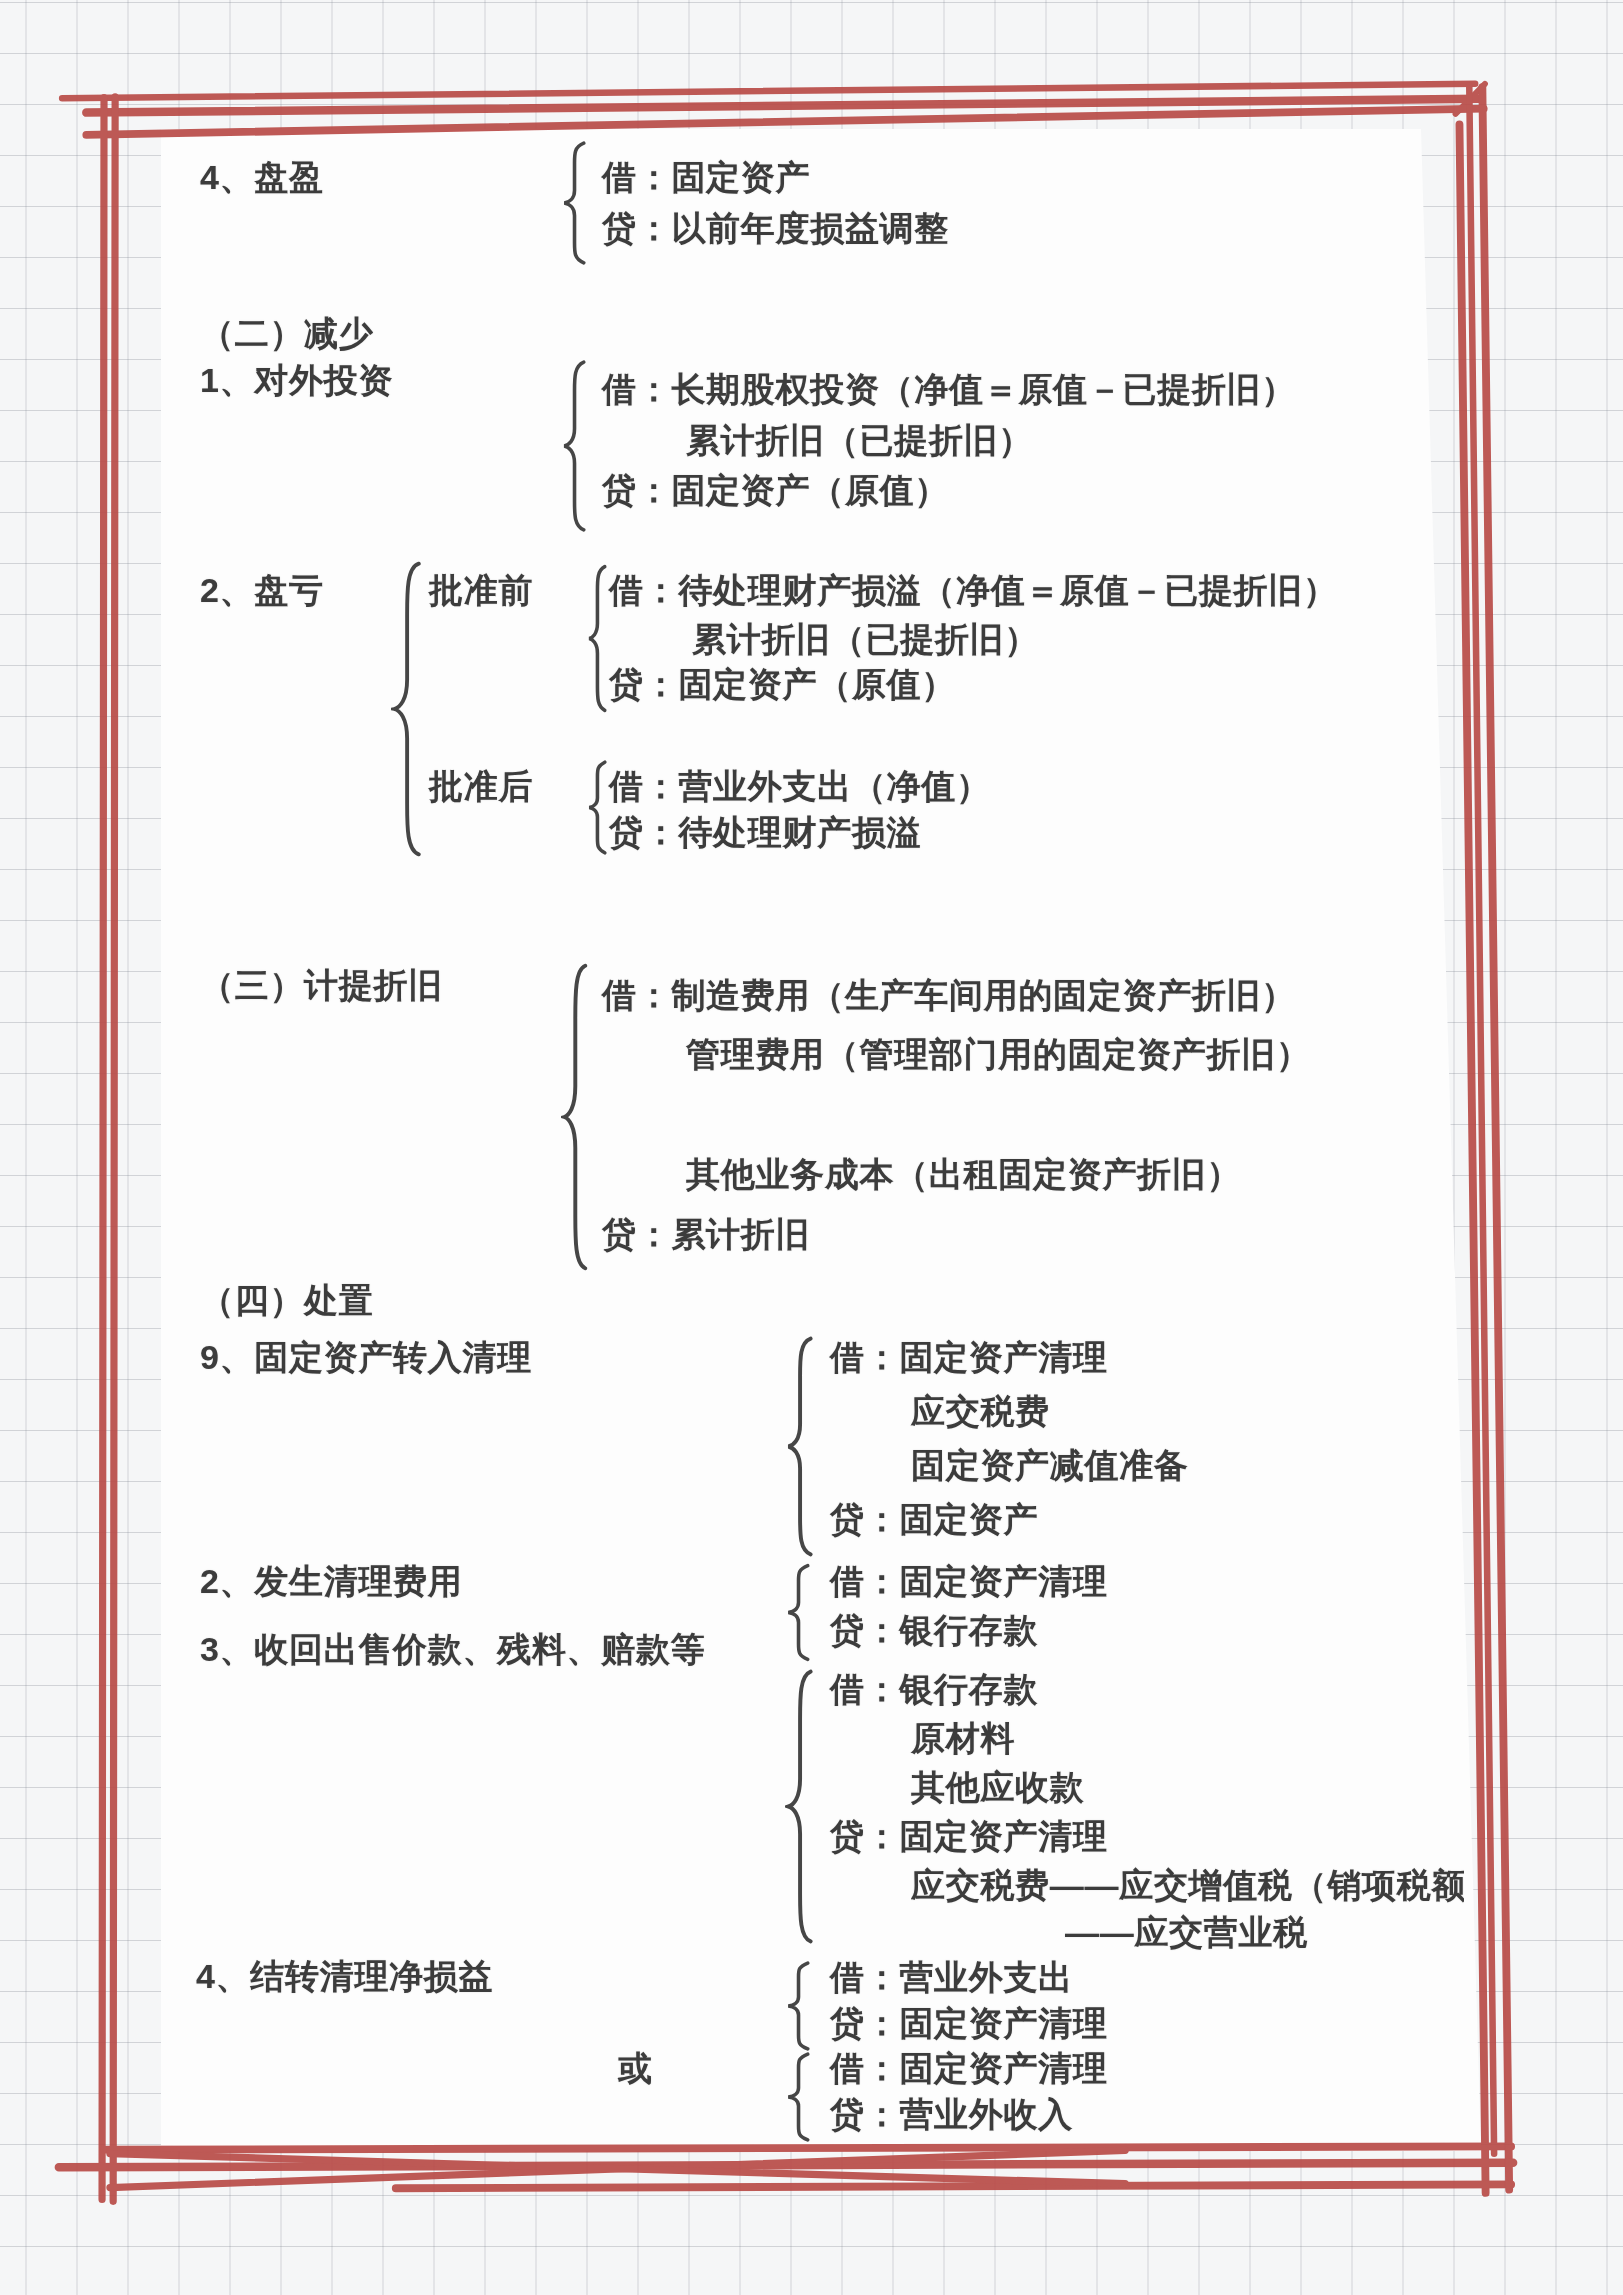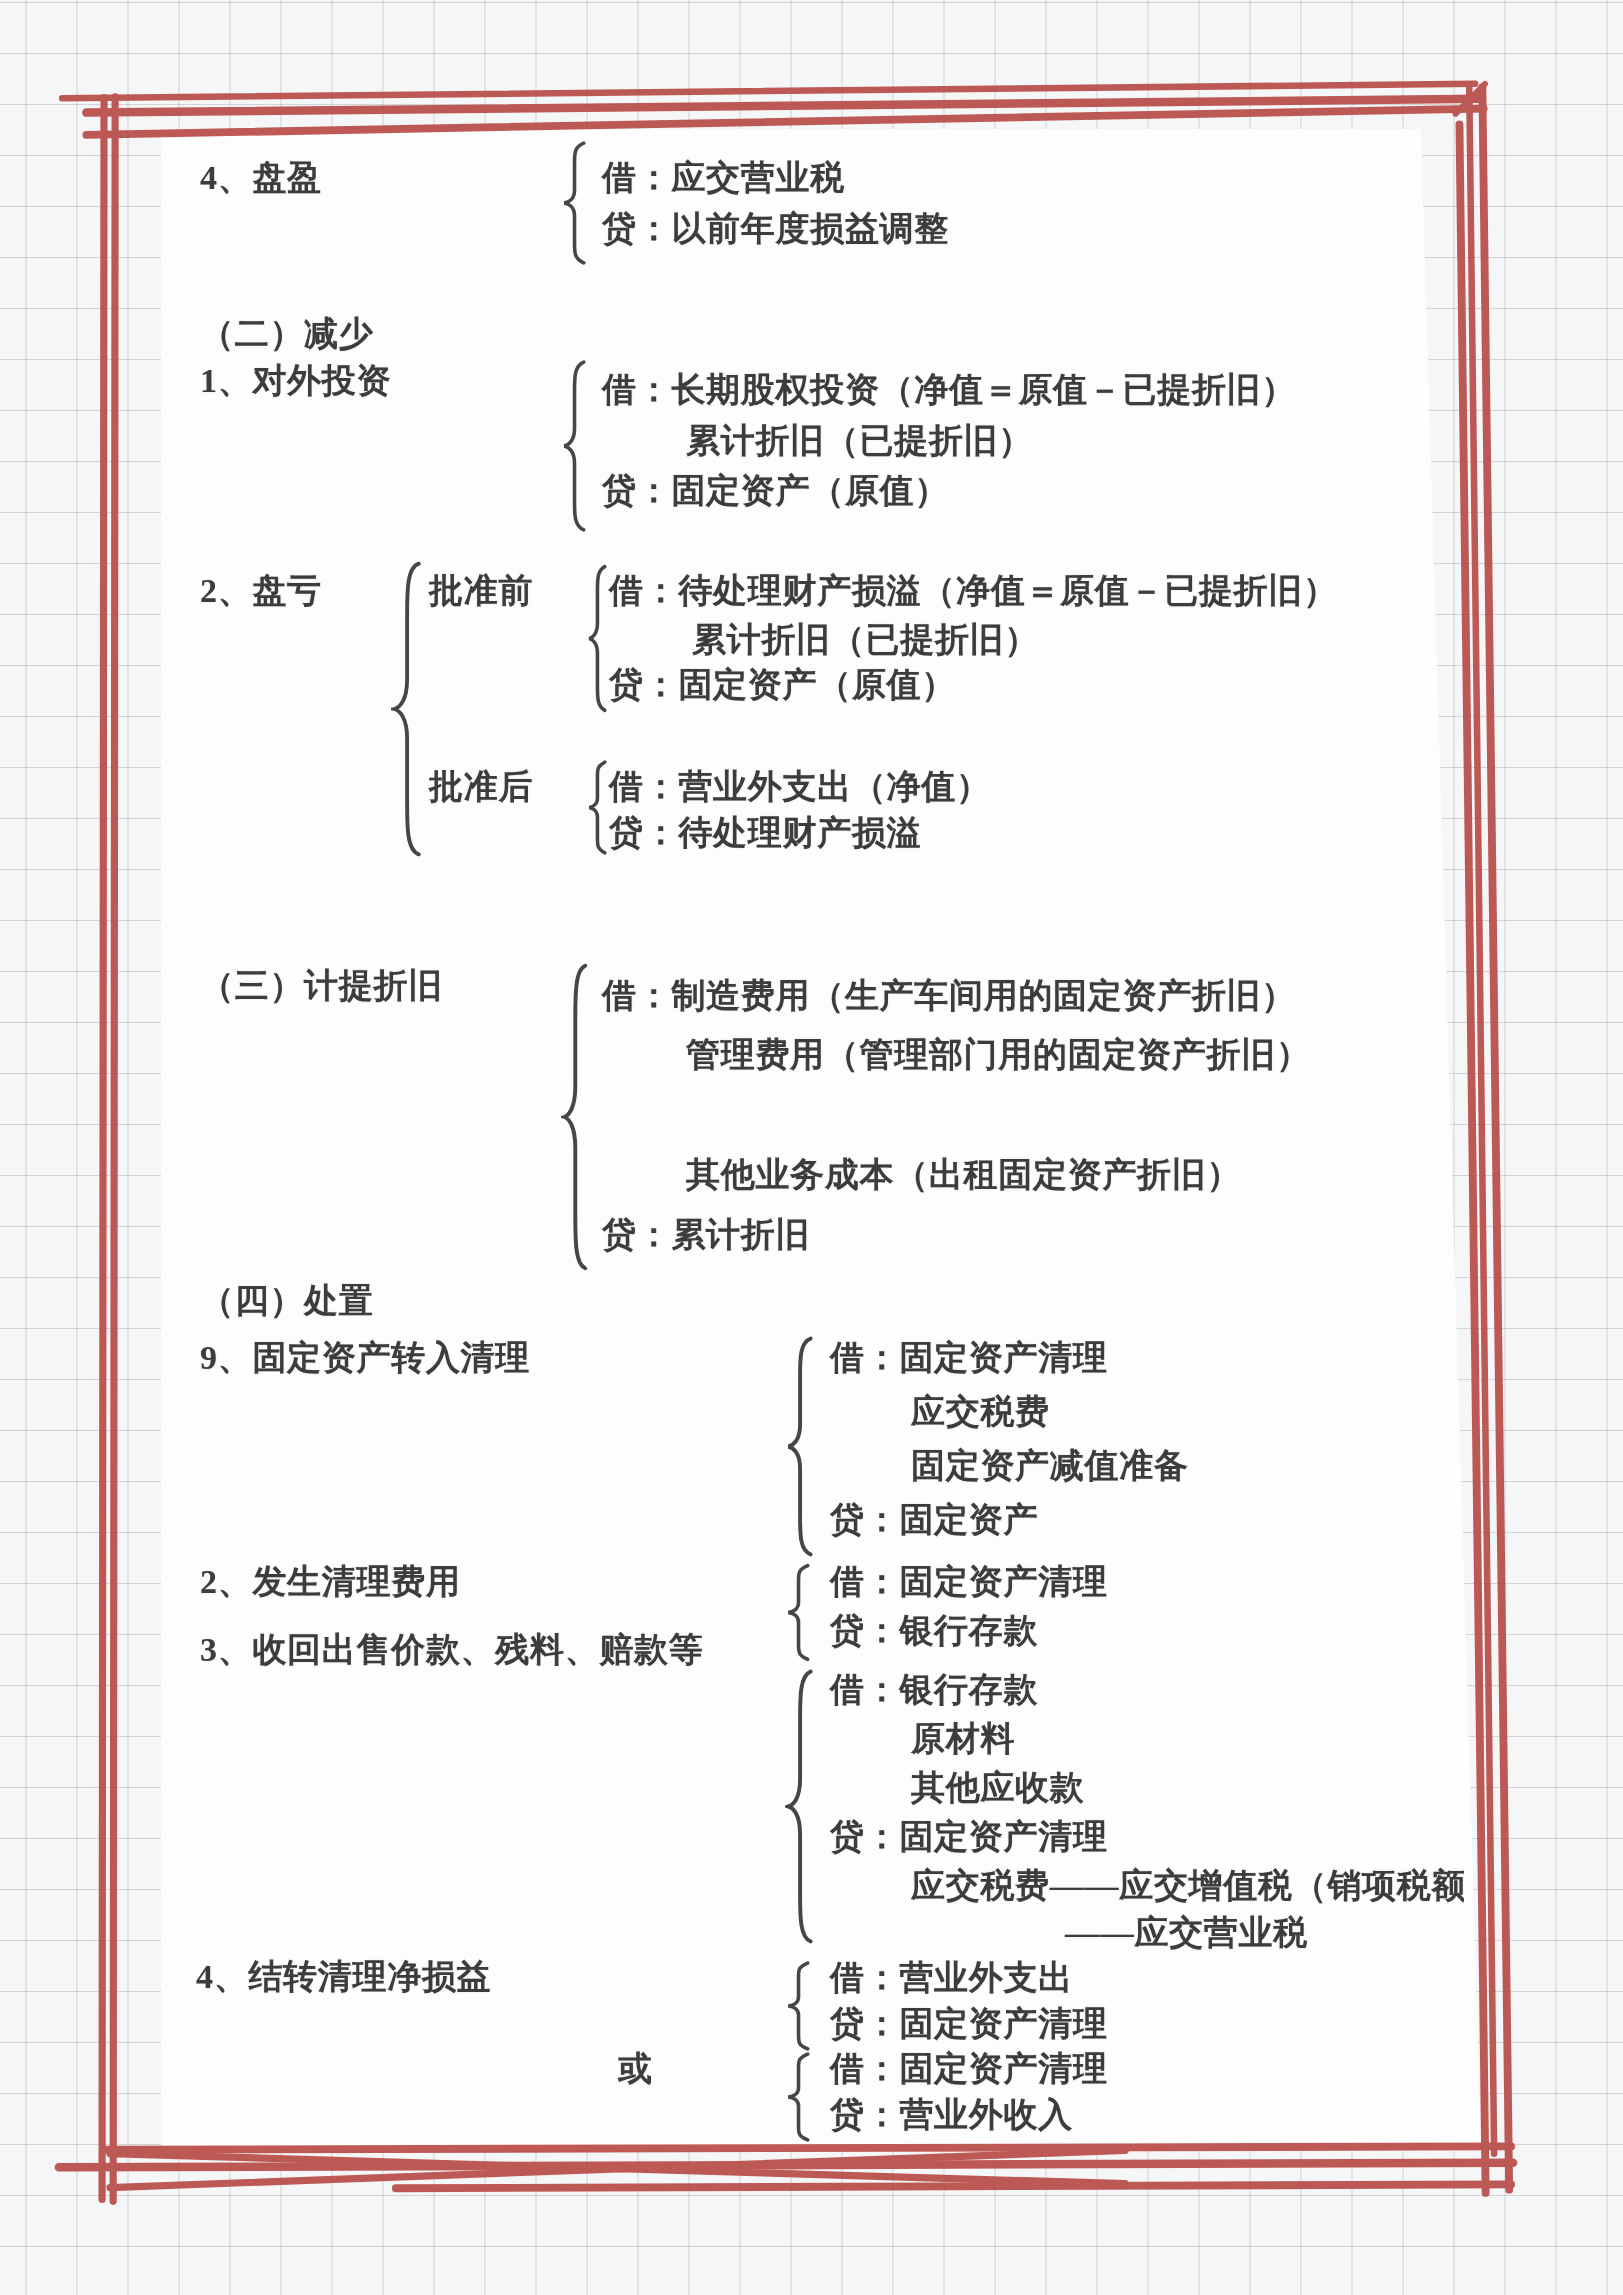--- a/index.html
+++ b/index.html
@@ -6,21 +6,21 @@
   .page{
     position:relative;
     width:1623px;height:2295px;
     background-color:#f5f6f7;
     background-image:
       linear-gradient(to right, rgba(125,130,142,.30) 1.3px, transparent 1.3px),
       linear-gradient(to bottom, rgba(125,130,142,.30) 1.3px, transparent 1.3px);
     background-size:51px 51px;
     background-position:25.5px 2px;
     overflow:hidden;
-    font-family:Liberation Serif, serif;
+    font-family:Liberation Sans, sans-serif;
   }
   .panel{
     position:absolute;inset:0;
     clip-path:polygon(161px 129px, 1421px 129px, 1481px 2151px, 161px 2151px);
     background:#fdfdfd;
   }
   .frame{position:absolute;left:0;top:0;}
   .t{
     position:absolute;
     font-size:34px;font-weight:700;
@@ -69,21 +69,21 @@
       <svg width="26" height="126" viewBox="0 0 40 192">
     <path d="M 35 4
              C 20.8 10, 20.8 19.200000000000003, 20.8 34.56
              L 20.8 76.80000000000001
              C 20.8 90.24, 11.440000000000001 95.03999999999999, 5 96
              C 11.440000000000001 96.96000000000001, 20.8 101.76, 20.8 115.19999999999999
              L 20.8 157.44
              C 20.8 172.8, 20.8 182, 35 188" fill="none" stroke="#464646" stroke-width="5.5" stroke-linecap="round"></path>
       </svg>
     </div>
-  <div class="t" style="left:602px;top:158px">借：应交营业税</div>
+  <div class="t" style="left:602px;top:158px">借：固定资产</div>
   <div class="t" style="left:602px;top:209px">贷：以前年度损益调整</div>
 
   <div class="t" style="left:200px;top:314px">（二）减少</div>
 
   <div class="t" style="left:200px;top:361px">1、对外投资</div>
   <div class="brace" style="left:561px;top:359px;width:26px;height:174px">
       <svg width="26" height="174" viewBox="0 0 40 266">
     <path d="M 35 4
              C 20.8 10, 20.8 26.6, 20.8 47.879999999999995
              L 20.8 106.4

